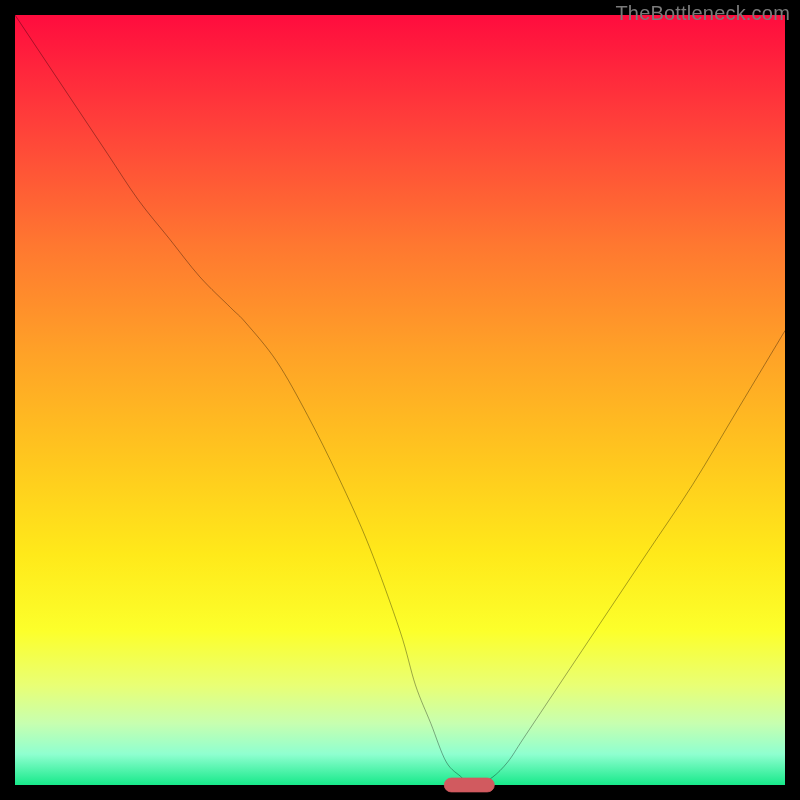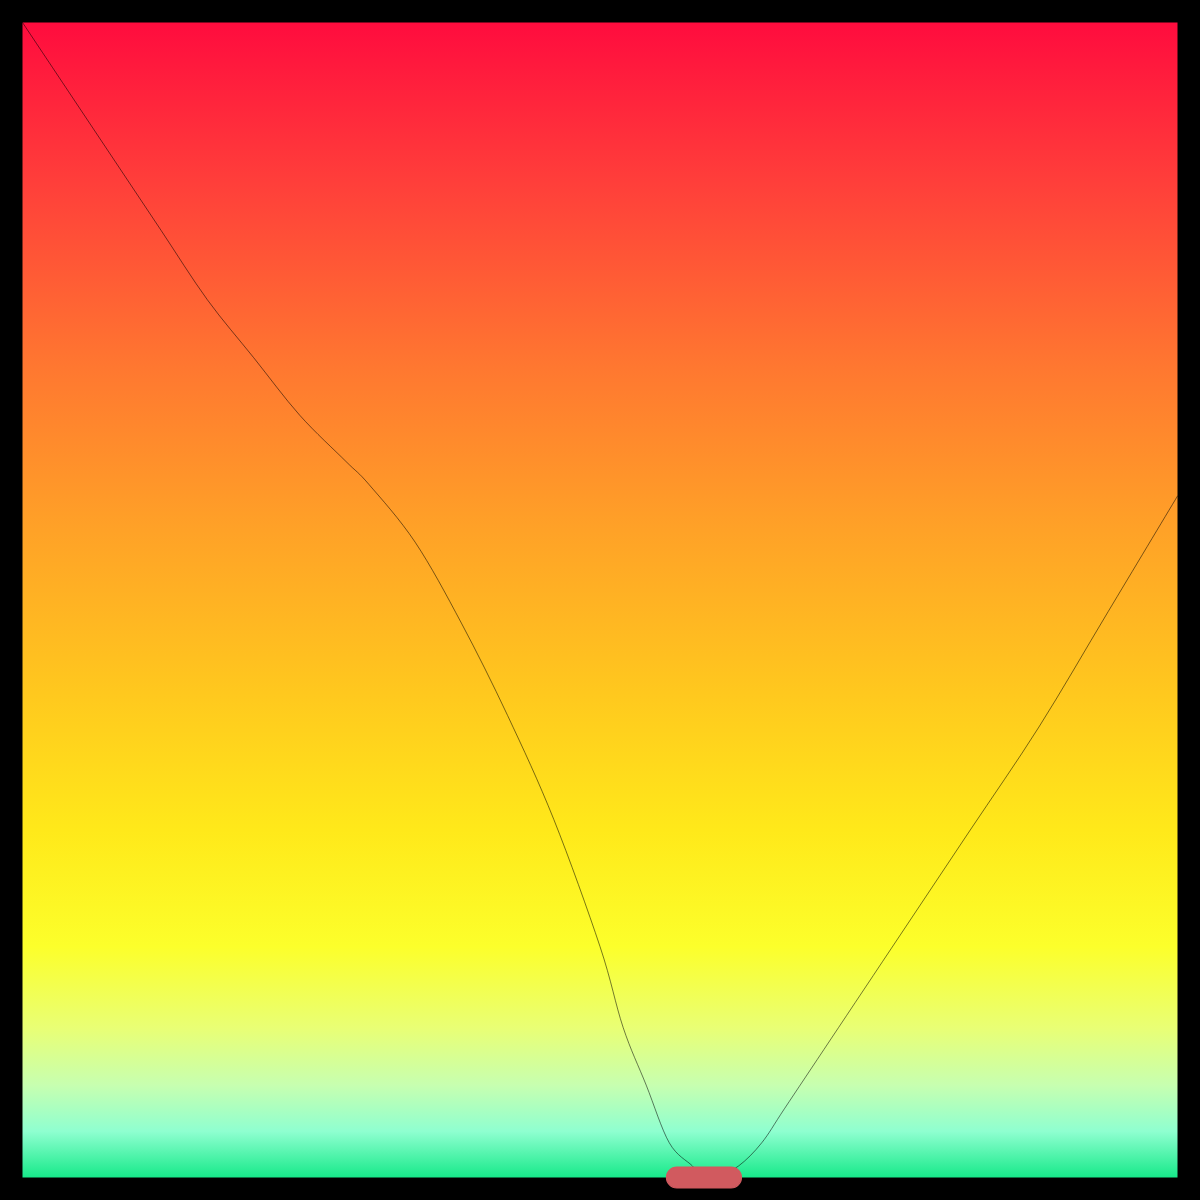--- a/index.html
+++ b/index.html
@@ -62,13 +62,14 @@
 
 <div class="stage">
 
   <div class="plot-area"></div>
 
   <svg class="overlay" viewBox="0 0 100 100" preserveAspectRatio="none">
     <path id="curve-path" fill="none" stroke="#000" stroke-width="0.35" stroke-linecap="round" stroke-linejoin="round" vector-effect="non-scaling-stroke" d="M 0 0 C 0.6666666666666666 1, 2.666666666666667 4, 4 6 C 5.333333333333333 8, 6.666666666666667 10, 8 12 C 9.333333333333334 14, 10.666666666666666 16, 12 18 C 13.333333333333334 20, 14.666666666666666 22.166666666666668, 16 24 C 17.333333333333332 25.833333333333332, 18.666666666666668 27.333333333333332, 20 29 C 21.333333333333332 30.666666666666668, 22.666666666666668 32.5, 24 34 C 25.333333333333332 35.5, 27 37, 28 38 C 29 39, 29 38.833333333333336, 30 40 C 31 41.166666666666664, 32.666666666666664 43, 34 45 C 35.333333333333336 47, 36.666666666666664 49.5, 38 52 C 39.333333333333336 54.5, 40.666666666666664 57.166666666666664, 42 60 C 43.333333333333336 62.833333333333336, 44.666666666666664 65.66666666666667, 46 69 C 47.333333333333336 72.33333333333333, 49 77, 50 80 C 51 83, 51.333333333333336 85, 52 87 C 52.666666666666664 89, 53.333333333333336 90.33333333333333, 54 92 C 54.666666666666664 93.66666666666667, 55.333333333333336 95.83333333333333, 56 97 C 56.666666666666664 98.16666666666667, 57.5 98.5, 58 99 C 58.5 99.5, 58.666666666666664 99.83333333333333, 59 100 C 59.333333333333336 100.16666666666667, 59.5 100.16666666666667, 60 100 C 60.5 99.83333333333333, 61.333333333333336 99.5, 62 99 C 62.666666666666664 98.5, 63.333333333333336 97.83333333333333, 64 97 C 64.66666666666667 96.16666666666667, 65 95.5, 66 94 C 67 92.5, 68.33333333333333 90.5, 70 88 C 71.66666666666667 85.5, 74 82, 76 79 C 78 76, 80 73, 82 70 C 84 67, 86 64.16666666666667, 88 61 C 90 57.833333333333336, 92 54.333333333333336, 94 51 C 96 47.666666666666664, 99 42.666666666666664, 100 41"></path>
     <rect id="marker-rect" rx="0.9" ry="0.9" x="55.75" y="99.1" width="6.5" height="1.8" fill="#d15a5f" stroke="#d15a5f" stroke-width="0.1"></rect>
   </svg>
 
+  <div class="watermark">TheBottleneck.com</div>
 </div>
 
 </body></html>

